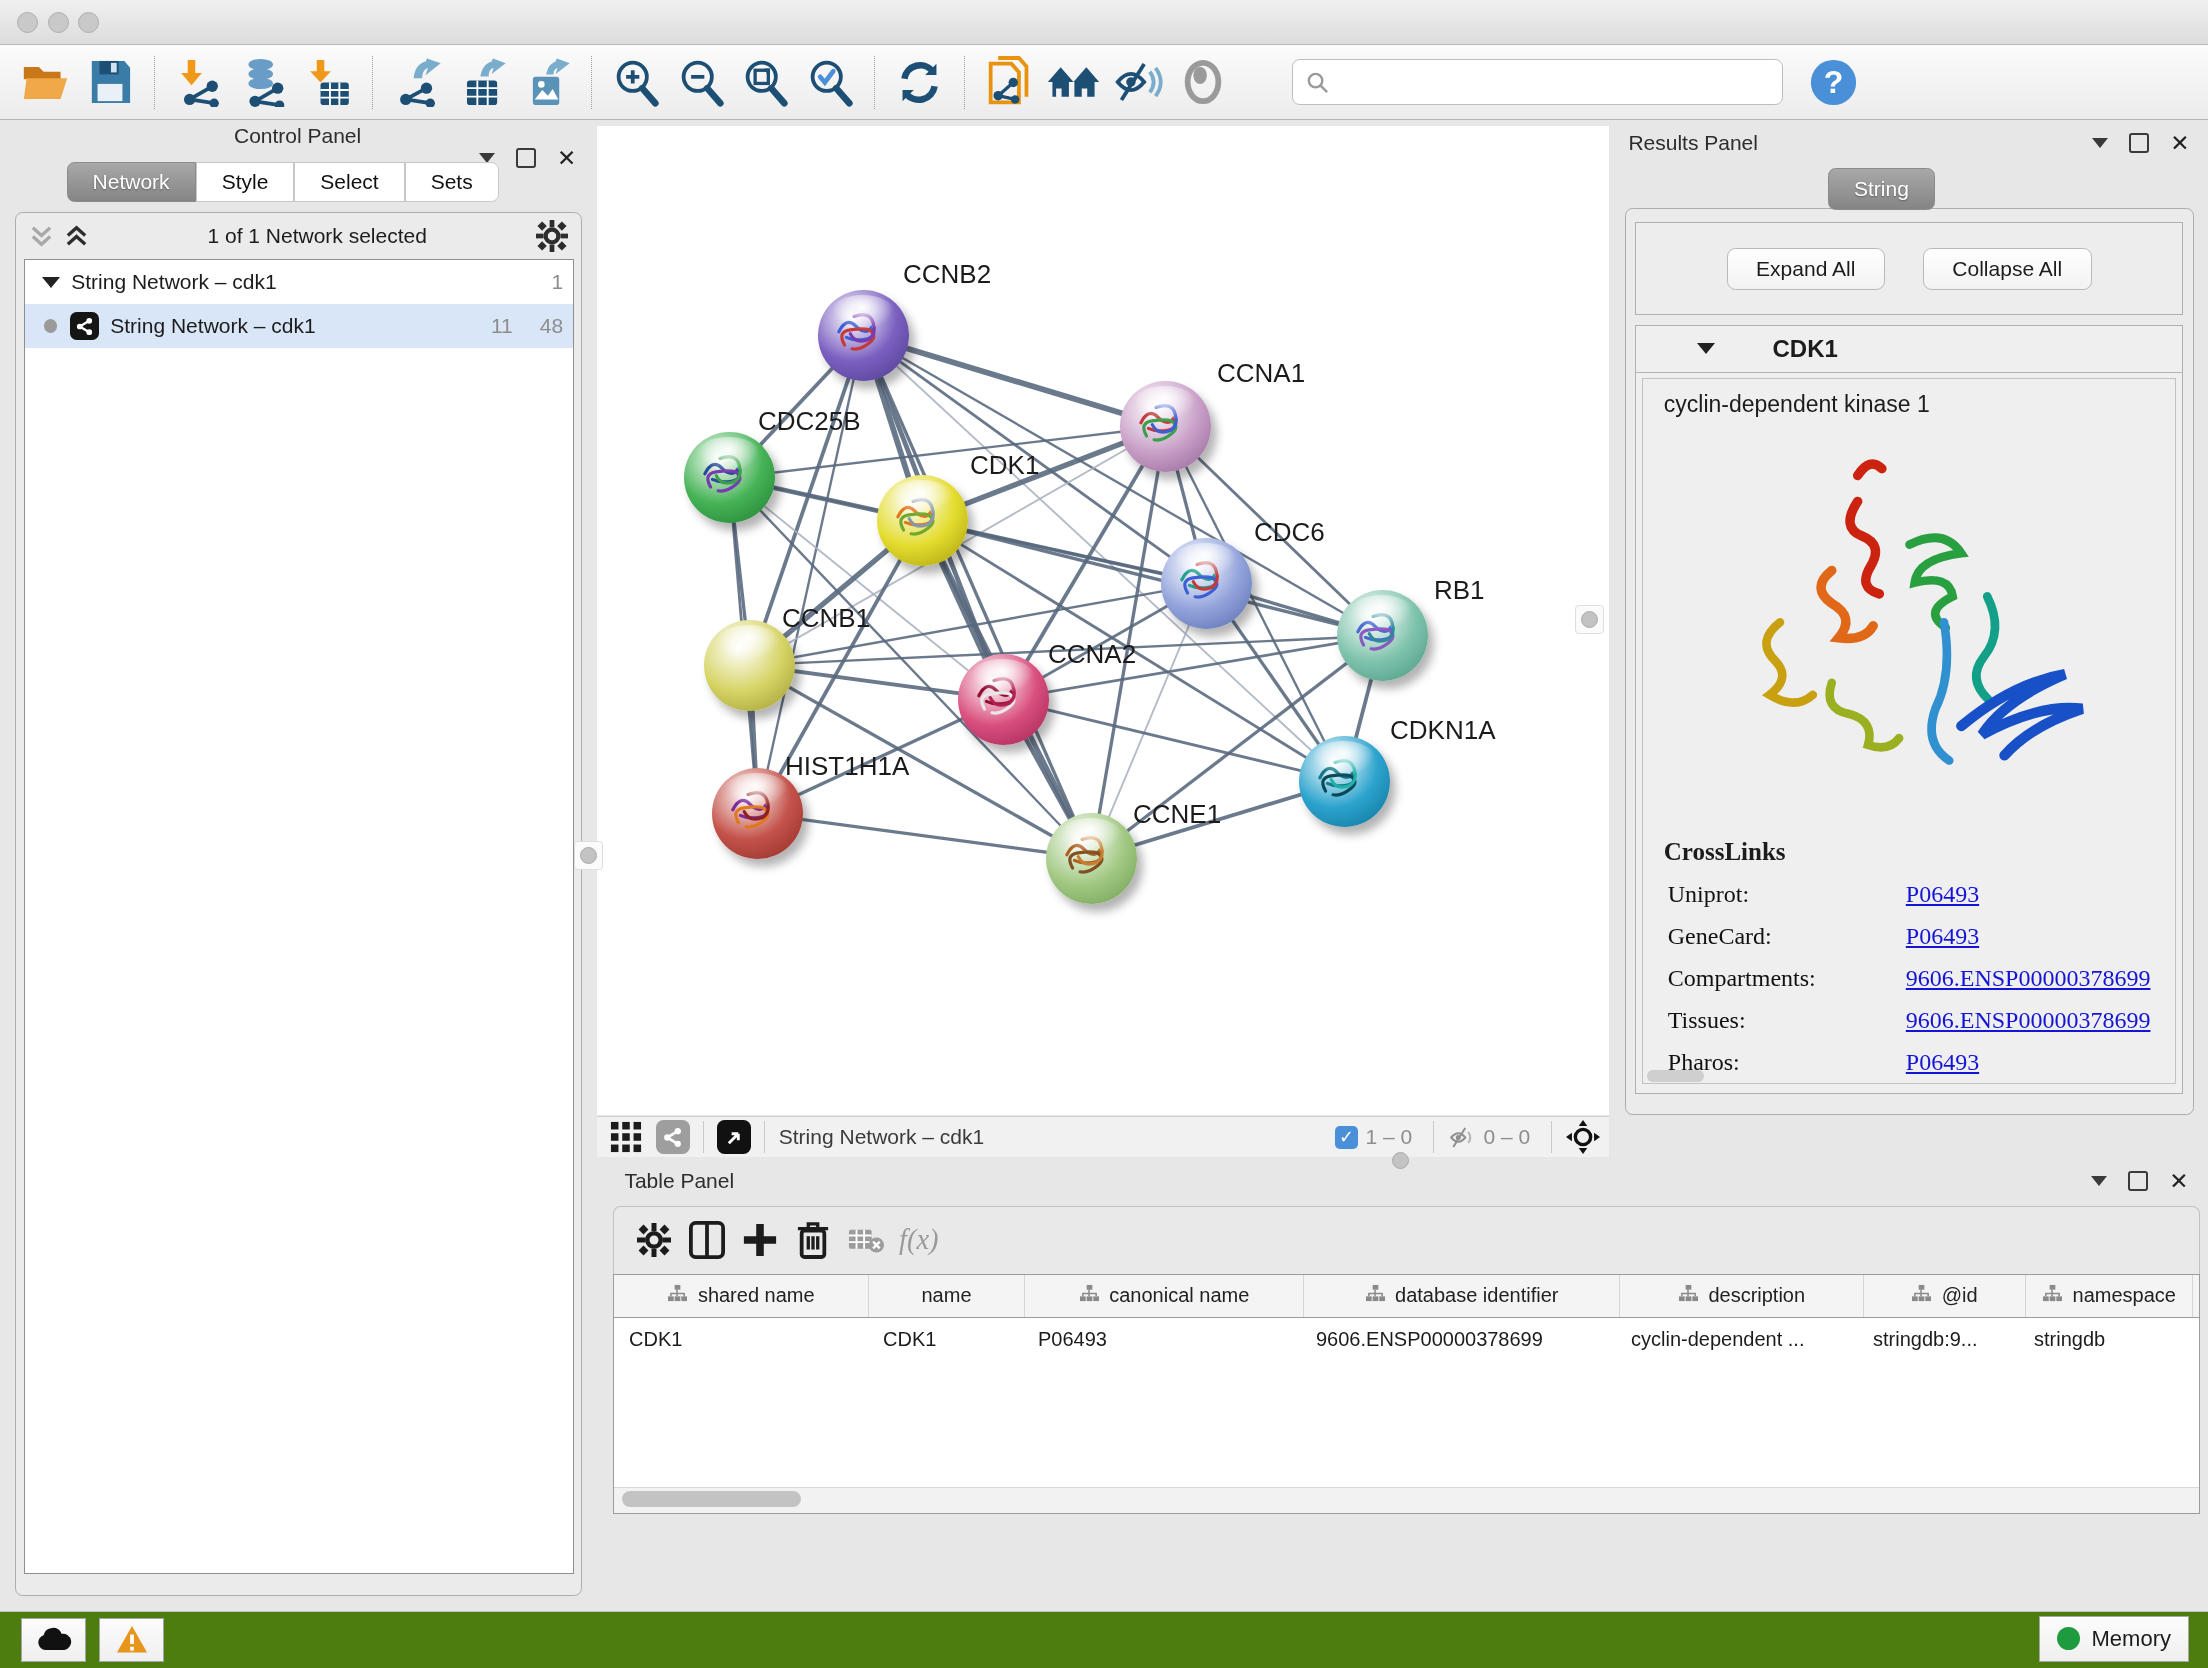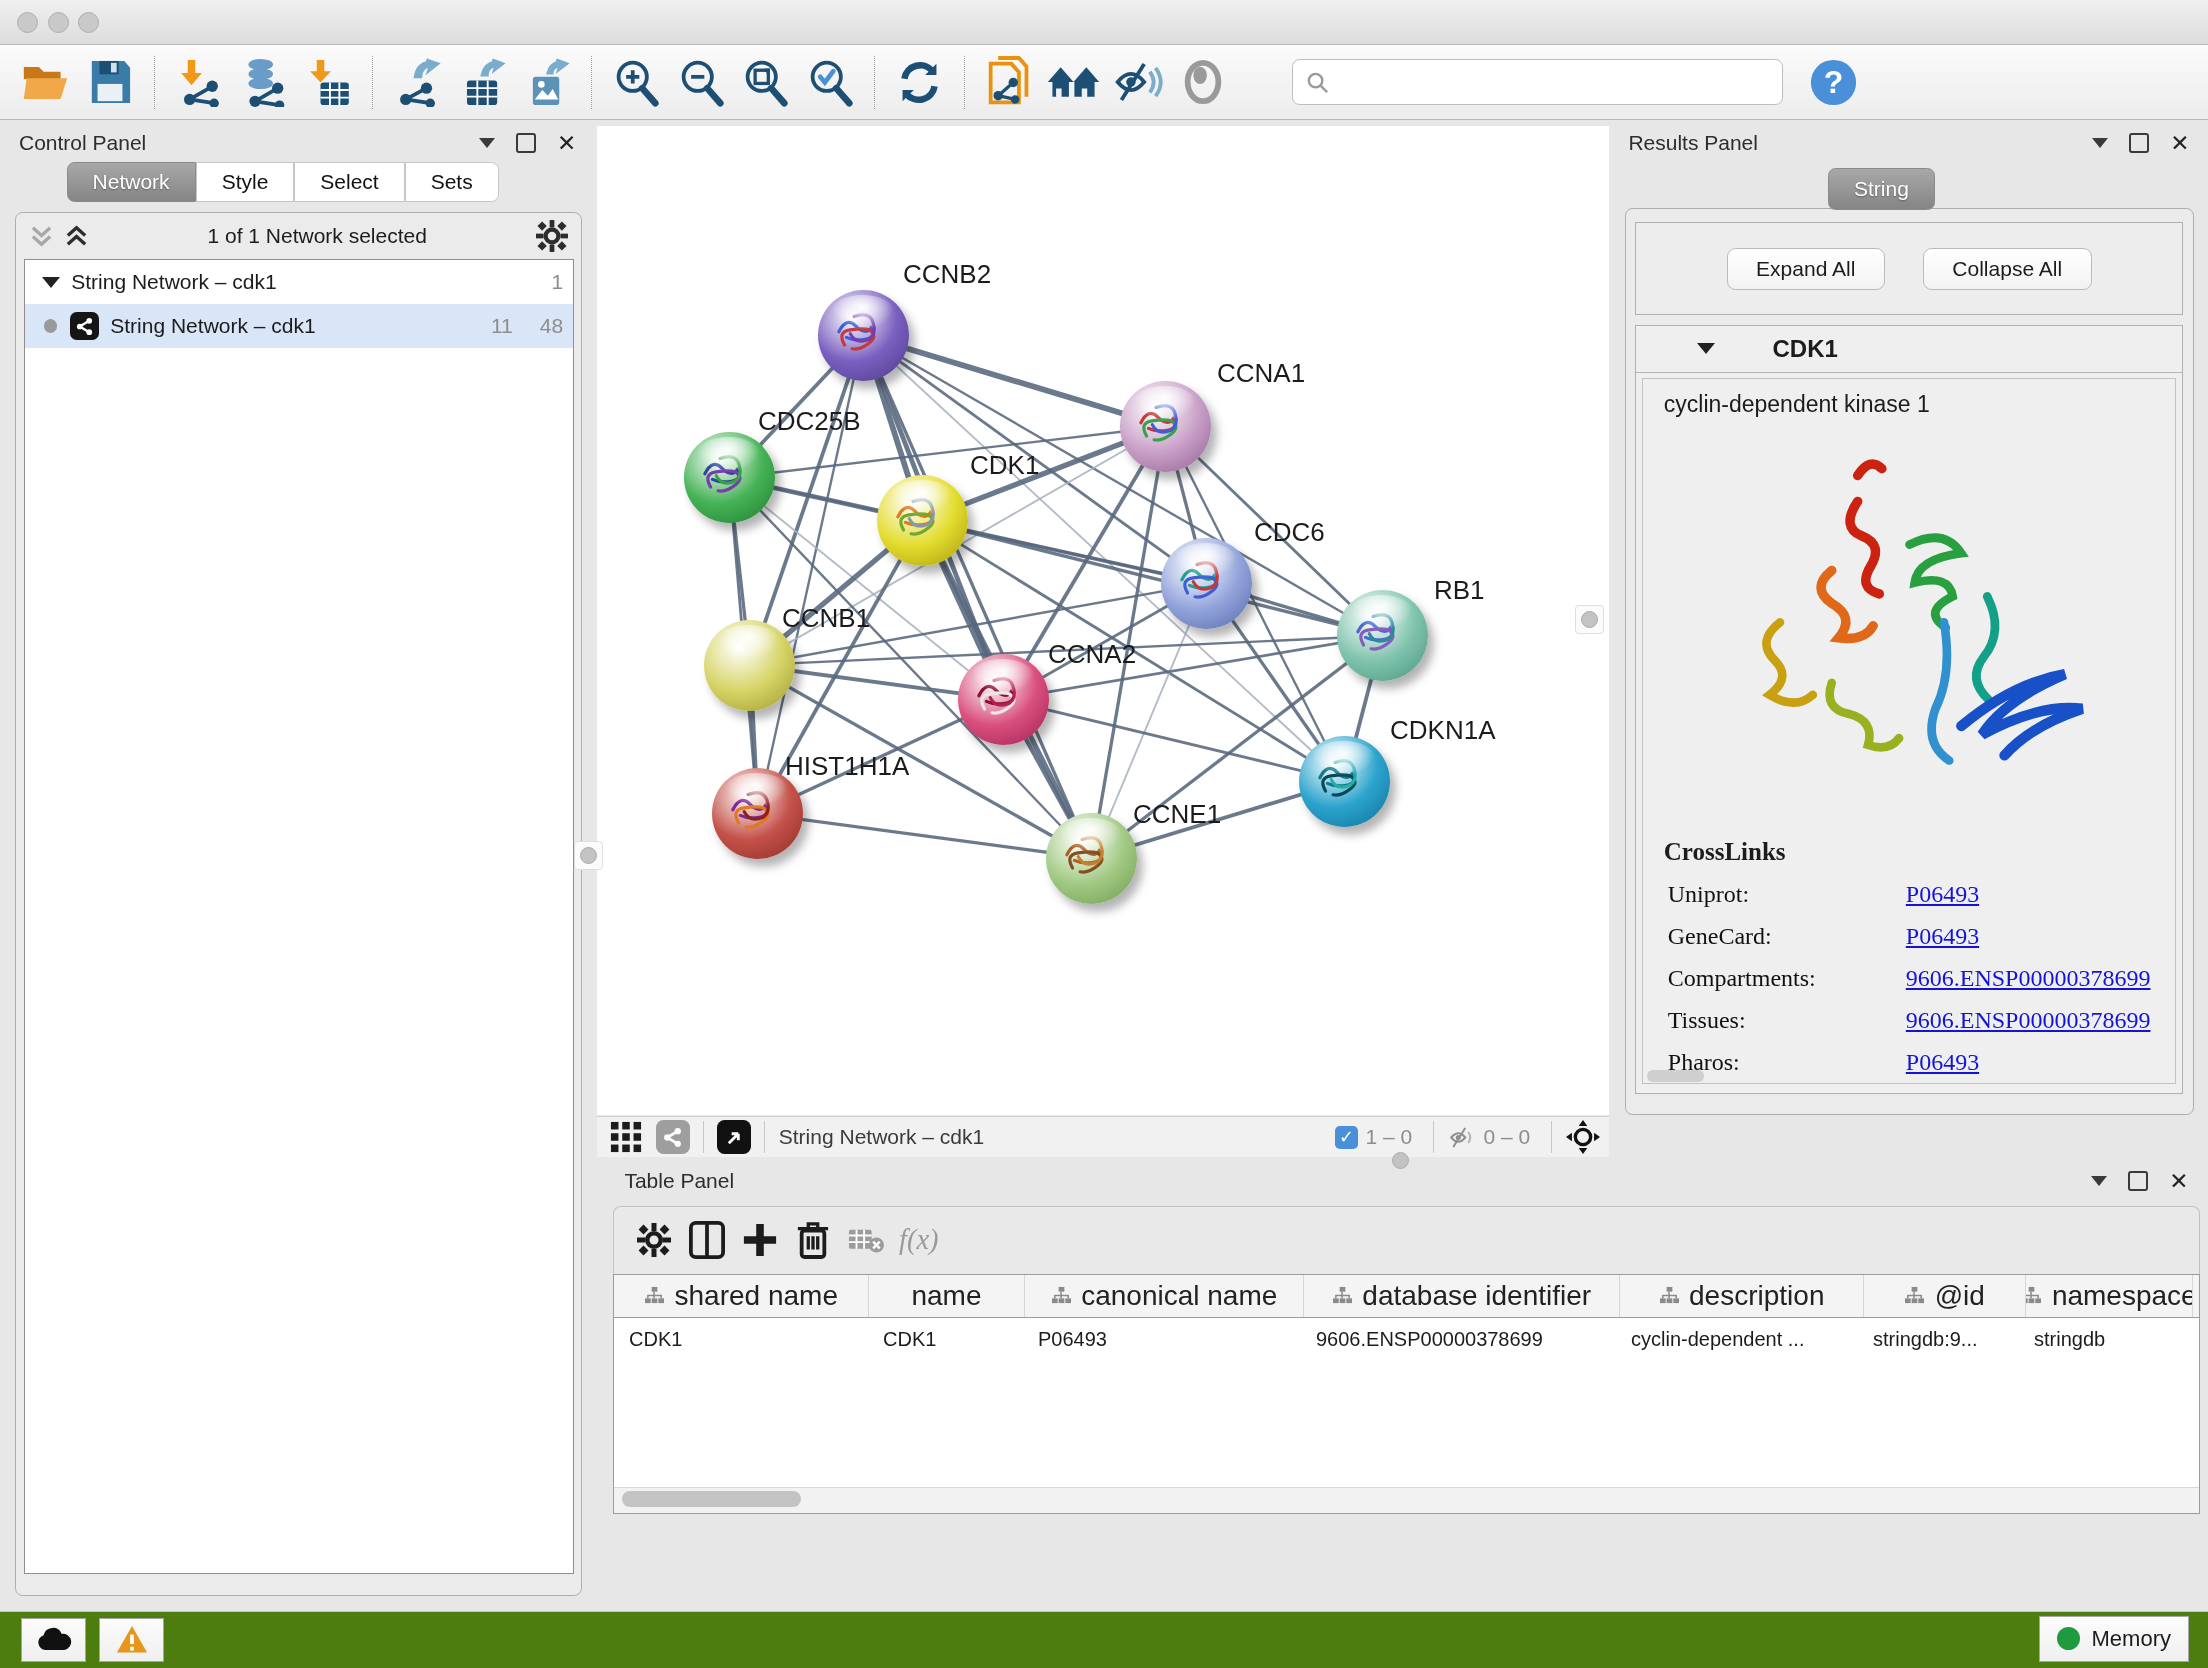--- a/index.html
+++ b/index.html
@@ -74,21 +74,21 @@
   .crosslinks a{color:#1414d6;text-decoration:underline;}
   .cl-row{display:flex;margin:15px 0 15px 25px;}
   .cl-row .lbl{width:238px;}
   
   .tablepanel{left:613px;top:1162px;width:1587px;height:445px;}
   .tp-toolbar{display:flex;align-items:center;height:67px;padding-left:13.3px;
     background:#e9e9e9;border:1px solid #c2c2c2;border-bottom:none;border-radius:7.6px 7.6px 0 0;margin-top:5.7px;}
   .tp-ic{width:53px;height:49px;display:flex;align-items:center;justify-content:center;}
   .tbl{background:#fff;border:1px solid #9c9c9c;height:238px;overflow:hidden;position:relative;}
   .thead{display:flex;background:#f4f4f4;border-bottom:1px solid #9c9c9c;height:42px;}
-  .th{display:flex;align-items:center;justify-content:center;gap:9.5px;font-size:28px;color:#222;
+  .th{display:flex;align-items:center;justify-content:center;gap:9.5px;font-size:20px;color:#222;
      border-right:1px solid #d6d6d6;overflow:hidden;white-space:nowrap;}
   .trow{display:flex;height:44px;}
   .td{display:flex;align-items:center;font-size:20px;padding-left:15px;overflow:hidden;white-space:nowrap;}
   .hscroll{position:absolute;left:0;bottom:0;width:100%;height:25px;background:#f2f2f2;border-top:1px solid #d8d8d8;}
   .hscroll i{position:absolute;left:7.6px;top:3.8px;width:179px;height:16px;border-radius:8.6px;background:#c3c3c3;}
   .fx{font-family:"Liberation Serif","DejaVu Serif",serif;font-style:italic;font-size:28.5px;color:#9a9a9a;}
   
   .statusbar{left:0;top:1611px;width:2208px;height:57px;background:#4d7c0f;border-top:1px solid #c4c4c4;}
   .sb-btn{position:absolute;top:5.7px;width:63px;height:42px;background:linear-gradient(#fcfcfc,#efefef);
     border:1.9px solid #a5a5a5;display:flex;align-items:center;justify-content:center;}
@@ -272,21 +272,21 @@
   </div>
   <div class="tb-ic" style="margin-left:23px">
     <svg width="49" height="49" viewBox="0 0 52 52">
         <circle cx="26" cy="26" r="24" fill="#4a90d9"></circle>
         <text x="26" y="37" font-size="34" font-weight="bold" fill="#fff" text-anchor="middle" font-family="Liberation Sans,sans-serif">?</text>
       </svg>
   </div>
 </div>
 
 <div class="abs ctrl">
-  <div style="display:flex;align-items:center;height:38px;padding:0 11.4px;">
+  <div style="display:flex;align-items:center;height:38px;padding:0 11.4px;flex-direction:column;">
     <span class="panel-title">Control Panel</span>
     <div class="chrome" style="margin-left:auto">
       <span class="tri"></span>
       <span class="box"></span>
       <span class="x">✕</span>
     </div>
   </div>
   <div class="tabrow" style="margin-left:59px" id="ctrl-tabs">
       <div class="tab selected">Network</div>
       <div class="tab">Style</div>

